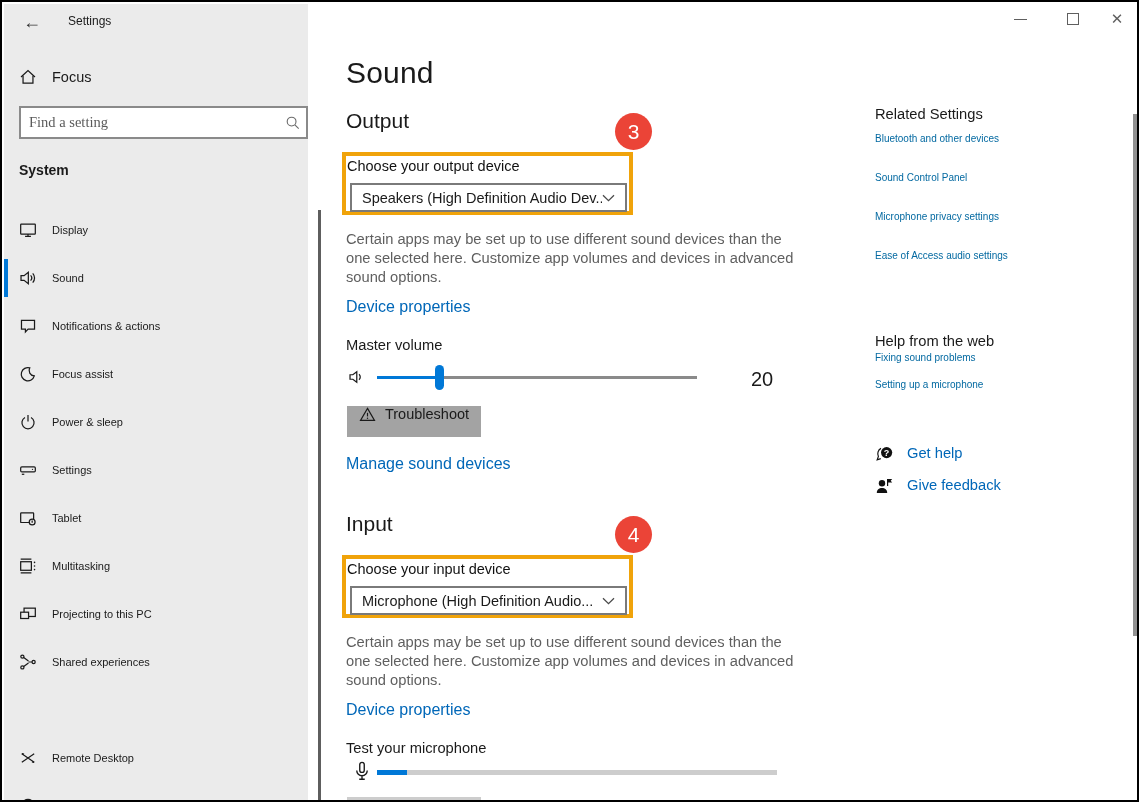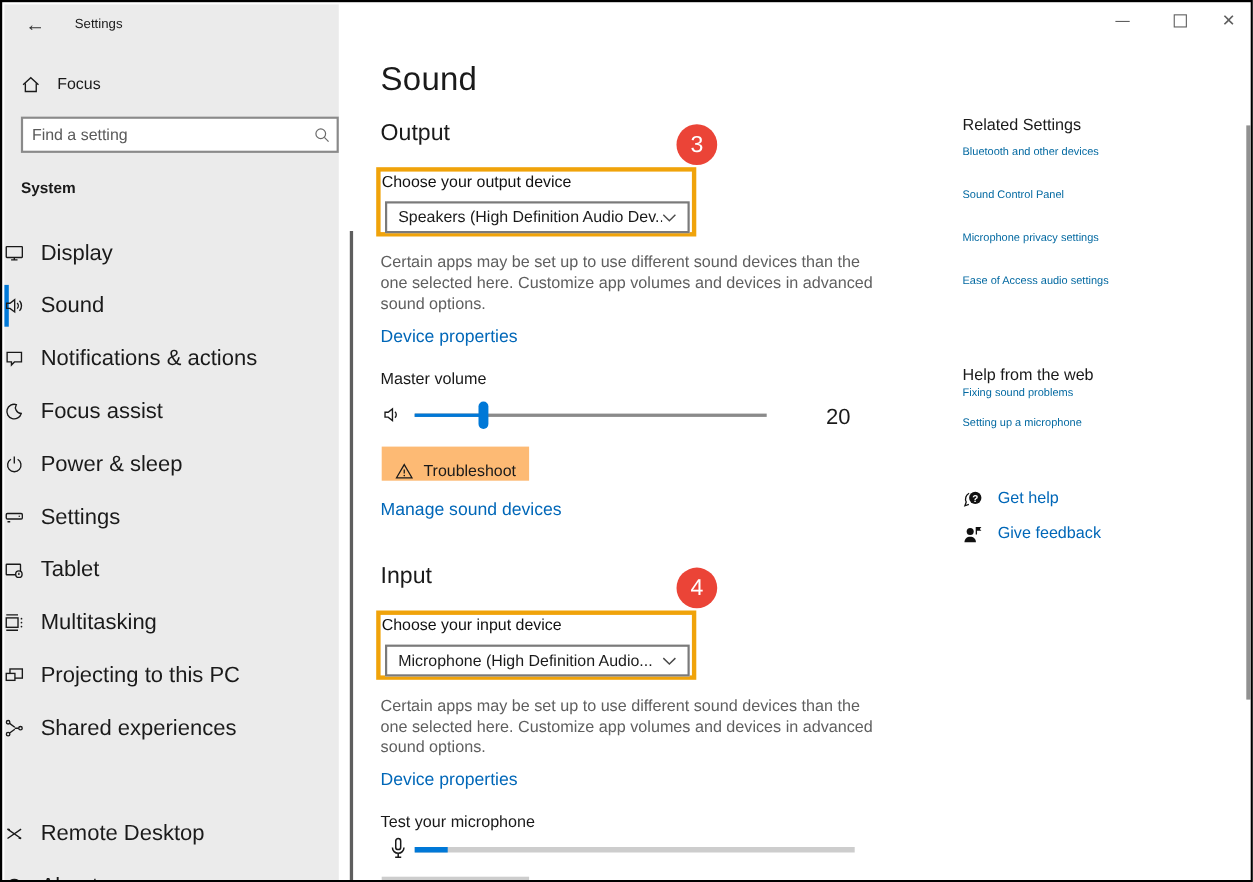--- a/index.html
+++ b/index.html
@@ -15,28 +15,28 @@
             justify-content:center; color:#5f5f5f; cursor:pointer; }
   .winbtn.min  { left:995px; }
   .winbtn.max  { left:1048px; }
   .winbtn.close{ left:1092px; font-size:15px; }
   .min-glyph { width:13px; height:0; border-top:1px solid #5f5f5f; }
   .max-glyph { width:12px; height:12px; border:1px solid #5f5f5f; }
 
   
   .sidebar { position:absolute; left:2px; top:2px; width:304px; height:798px; background:#ebebeb; }
   .side-row { position:absolute; left:0; width:100%; height:48px; display:flex; align-items:center;
-              gap:15px; font-size:20px; cursor:pointer; }
+              padding-left:15px; gap:15px; font-size:11px; cursor:pointer; }
   .side-row .ic { width:18px; height:18px; flex:0 0 18px; display:flex; align-items:center; justify-content:center; }
   .home-row { position:absolute; left:0; top:55px; width:100%; height:36px; display:flex; align-items:center;
               padding-left:15px; gap:15px; font-size:14.5px; cursor:pointer; }
   .searchbox { position:absolute; left:15px; top:102px; width:289px; height:33px; background:#fff;
                border:2px solid #8a8a8a; display:flex; align-items:center; }
   .searchbox input { flex:1; border:none; outline:none; background:transparent; padding:0 8px;
-                     font-size:14.5px; font-family:Liberation Sans, sans-serif; color:#1a1a1a; }
+                     font-size:14.5px; font-family:Liberation Serif, serif; color:#1a1a1a; }
   .searchbox input::placeholder { color:#5a5a5a; opacity:1; }
   .searchbox .mag { width:26px; display:flex; justify-content:center; align-items:center; cursor:pointer; }
   .side-section { position:absolute; left:15px; top:158px; font-size:14px; font-weight:bold; }
   .accent { position:absolute; left:0; top:255px; width:4px; height:38px; background:#0078d7; }
   .side-scroll { position:absolute; left:316px; top:208px; width:3px; height:592px; background:#5e5e5e; }
 
   
   .page-title { position:absolute; left:344px; top:54px; font-size:30px; font-weight:300; letter-spacing:0.2px; }
   .sec-head { position:absolute; left:344px; font-size:21px; font-weight:400; }
   .badge { position:absolute; width:37px; height:37px; border-radius:50%; background:#EB4437; color:#fff;
@@ -49,22 +49,22 @@
   .para { position:absolute; left:344px; width:450px; font-size:14.7px; line-height:19px; color:#5f5f5f; }
   .link { position:absolute; font-size:16px; color:#0067b8; cursor:pointer; }
   .plain-label { position:absolute; font-size:14.7px; color:#1a1a1a; }
 
   .slider-track { position:absolute; left:375px; top:374px; width:320px; height:3px; background:#8a8a8a; cursor:pointer; }
   .slider-fill { height:3px; background:#0078d7; width:20%; }
   .slider-thumb { position:absolute; left:433px; top:363px; width:9px; height:25px; border-radius:5px;
                   background:#0078d7; cursor:pointer; }
   .vol-value { position:absolute; left:749px; top:366px; font-size:20px; }
 
-  .gray-btn { position:absolute; left:345px; width:134px; height:31px; background:#fdba74; display:flex;
-              align-items:flex-end; justify-content:center; gap:9px; font-size:14.5px; cursor:pointer; }
+  .gray-btn { position:absolute; left:345px; width:134px; height:31px; background:#a3a3a3; display:flex;
+              align-items:flex-start; justify-content:center; gap:9px; font-size:14.5px; cursor:pointer; }
 
   .mic-track { position:absolute; left:375px; top:768px; width:400px; height:5px; background:#cdcdcd; }
   .mic-fill { height:5px; background:#0078d7; width:30px; }
   .btn-cut { position:absolute; left:345px; top:795px; width:134px; height:10px; background:#cdcdcd; }
 
   
   .r-head { position:absolute; left:873px; font-size:14.7px; color:#1a1a1a; }
   .r-link { position:absolute; left:873px; font-size:10px; color:#0369a1; cursor:pointer; }
   .help-row-label { position:absolute; left:905px; font-size:14.7px; color:#0067b8; cursor:pointer; }
   .help-ic { position:absolute; left:873px; width:20px; height:20px; }

